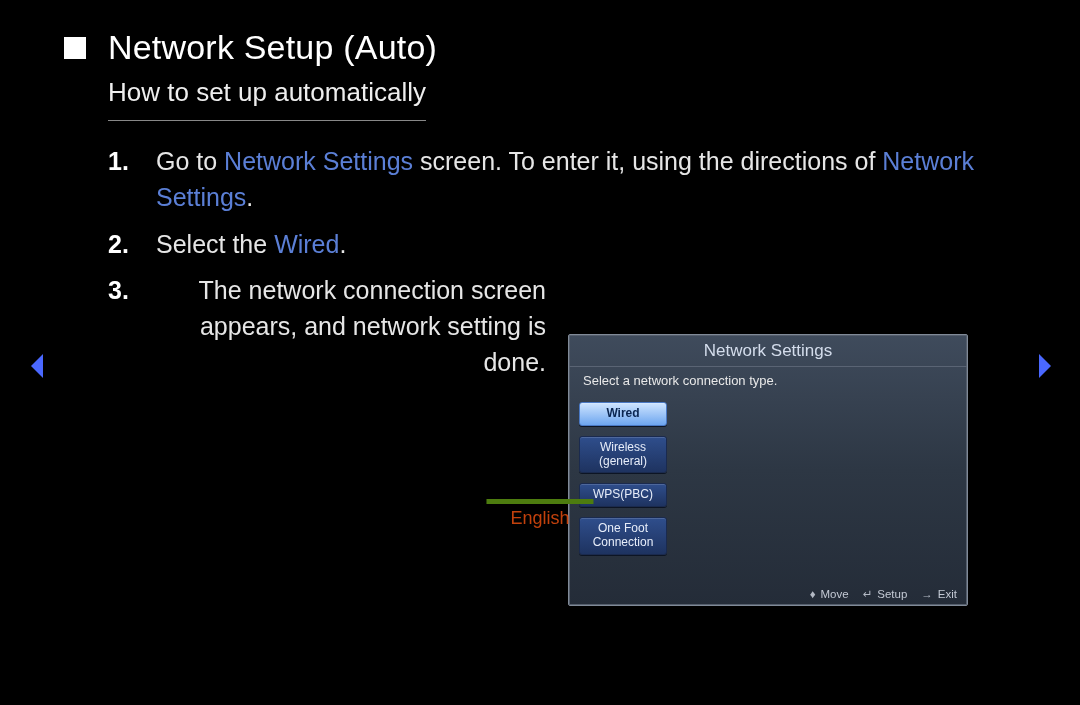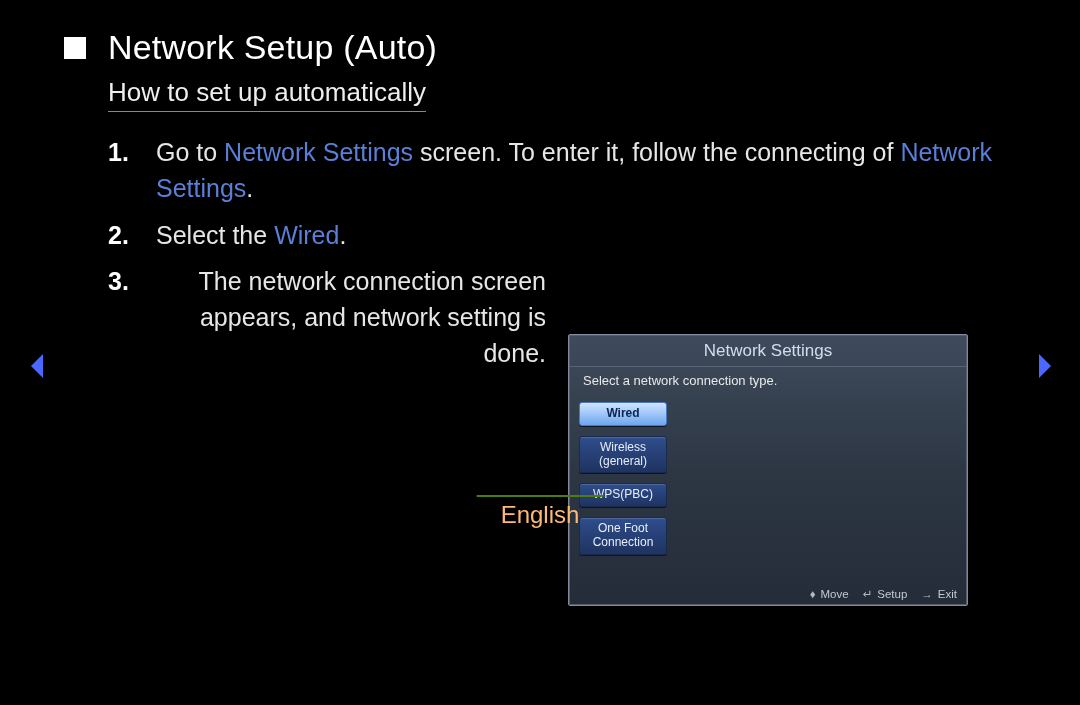--- a/index.html
+++ b/index.html
@@ -42,21 +42,21 @@
     margin-left: 48px;
     margin-bottom: 22px;
     font-weight: 300;
   }
   .subhead {
     font-size: 26px;
     color: #eee;
     margin-left: 48px;
     border-bottom: 1px solid #888;
     display: inline-block;
-    padding-bottom: 3px;
+    padding-bottom: 12px;
     margin-bottom: 22px;
     font-weight: 400;
   }
   ol.steps {
     list-style: none;
     margin-left: 48px;
     counter-reset: step;
   }
   ol.steps li {
     counter-increment: step;
@@ -206,42 +206,42 @@
     color: #c3c9d4;
     display:flex; gap: 14px;
     align-items:center;
   }
   .hint { display:flex; gap:5px; align-items:center; }
   .glyph { font-family: Arial,sans-serif; opacity:.9; }
 
   .language-footer {
     position:absolute;
     left: 50%; bottom: 8px; transform: translateX(-50%);
-    font-size: 24px; color: #fdba74;
+    font-size: 18px; color: #c2410c;
     padding: 4px 24px;
-    border-top:2px solid #4d7c0f;
+    border-top:5px solid #4d7c0f;
   }
 </style>
 </head>
 <body>
 
 <div class="page">
 
   <div class="title-row">
     <div class="bullet-square"></div>
     <h1 class="title">Network Setup (Auto)</h1>
   </div>
 
 
   <h2 class="subhead">How to set up automatically</h2>
 
   <ol class="steps">
     <li>
       <span class="step-text">
-        <span>Go to </span><span class="hl">Network Settings</span><span> screen. To enter it, follow the connecting of </span><span class="hl">Network Settings</span><span>.</span>
+        <span>Go to </span><span class="hl">Network Settings</span><span> screen. To enter it, using the directions of </span><span class="hl">Network Settings</span><span>.</span>
       </span>
     </li>
     <li>
       <span class="step-text">
         <span>Select the </span><span class="hl">Wired</span><span>.</span>
       </span>
     </li>
     <li>
       <span class="step-text narrow">The network connection screen appears, and network setting is done.</span>
     </li>

